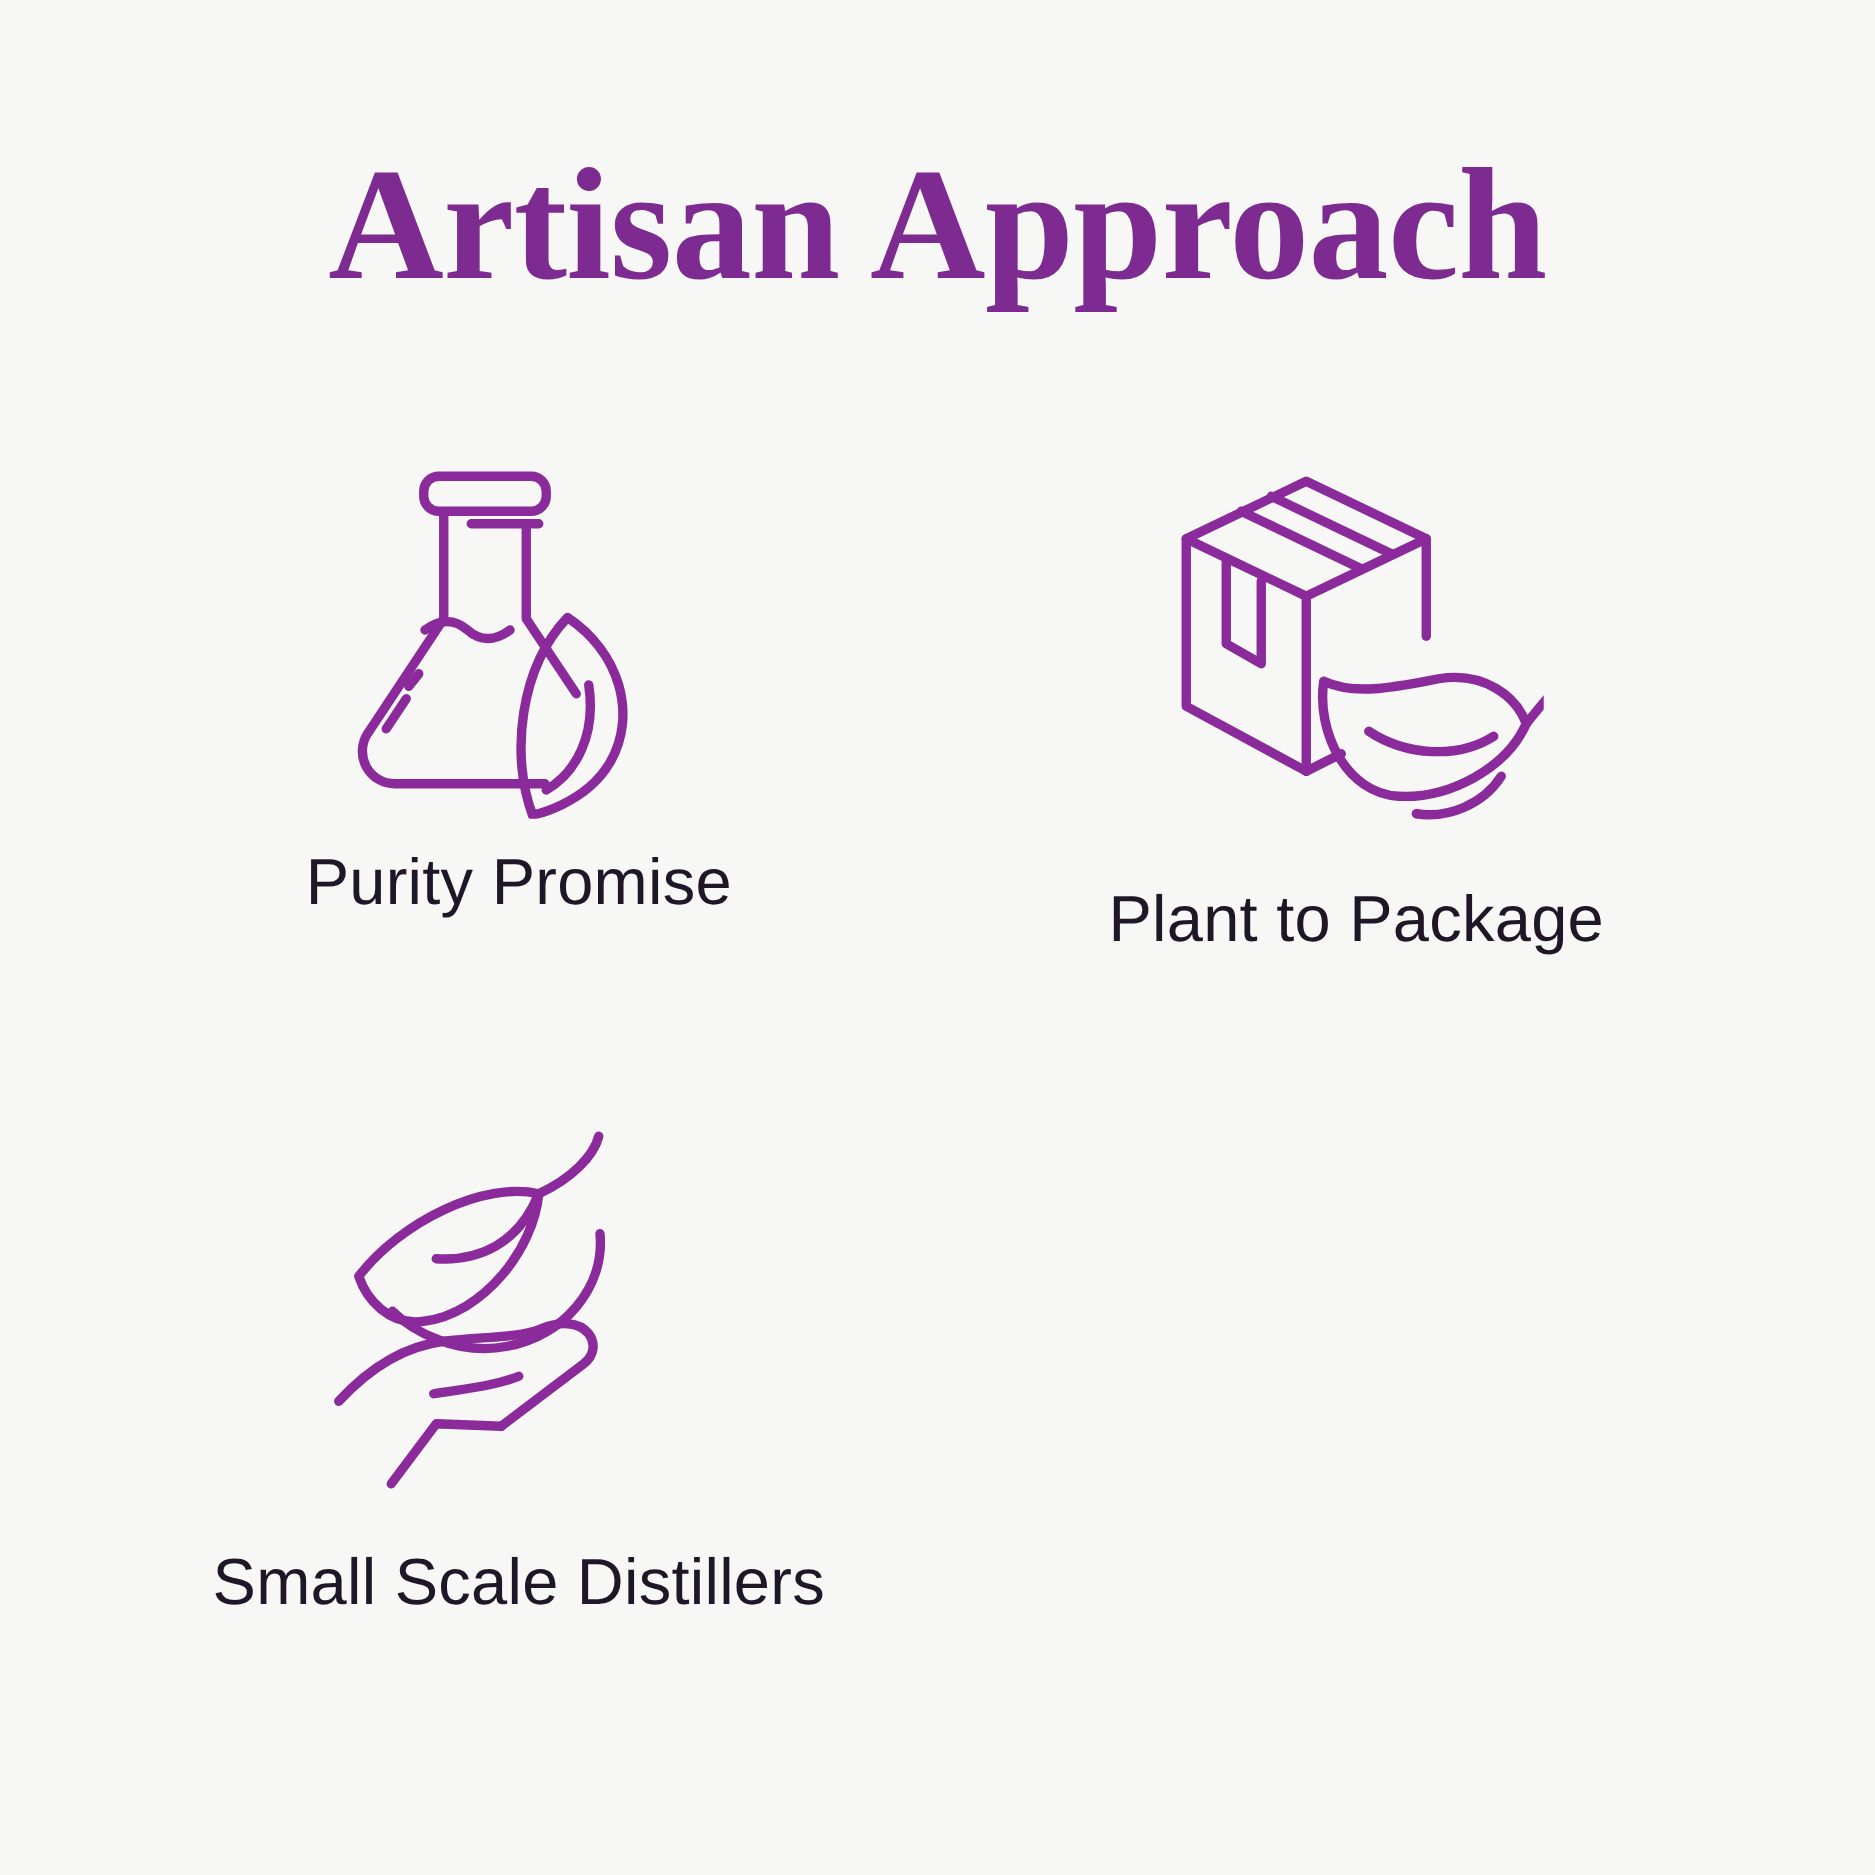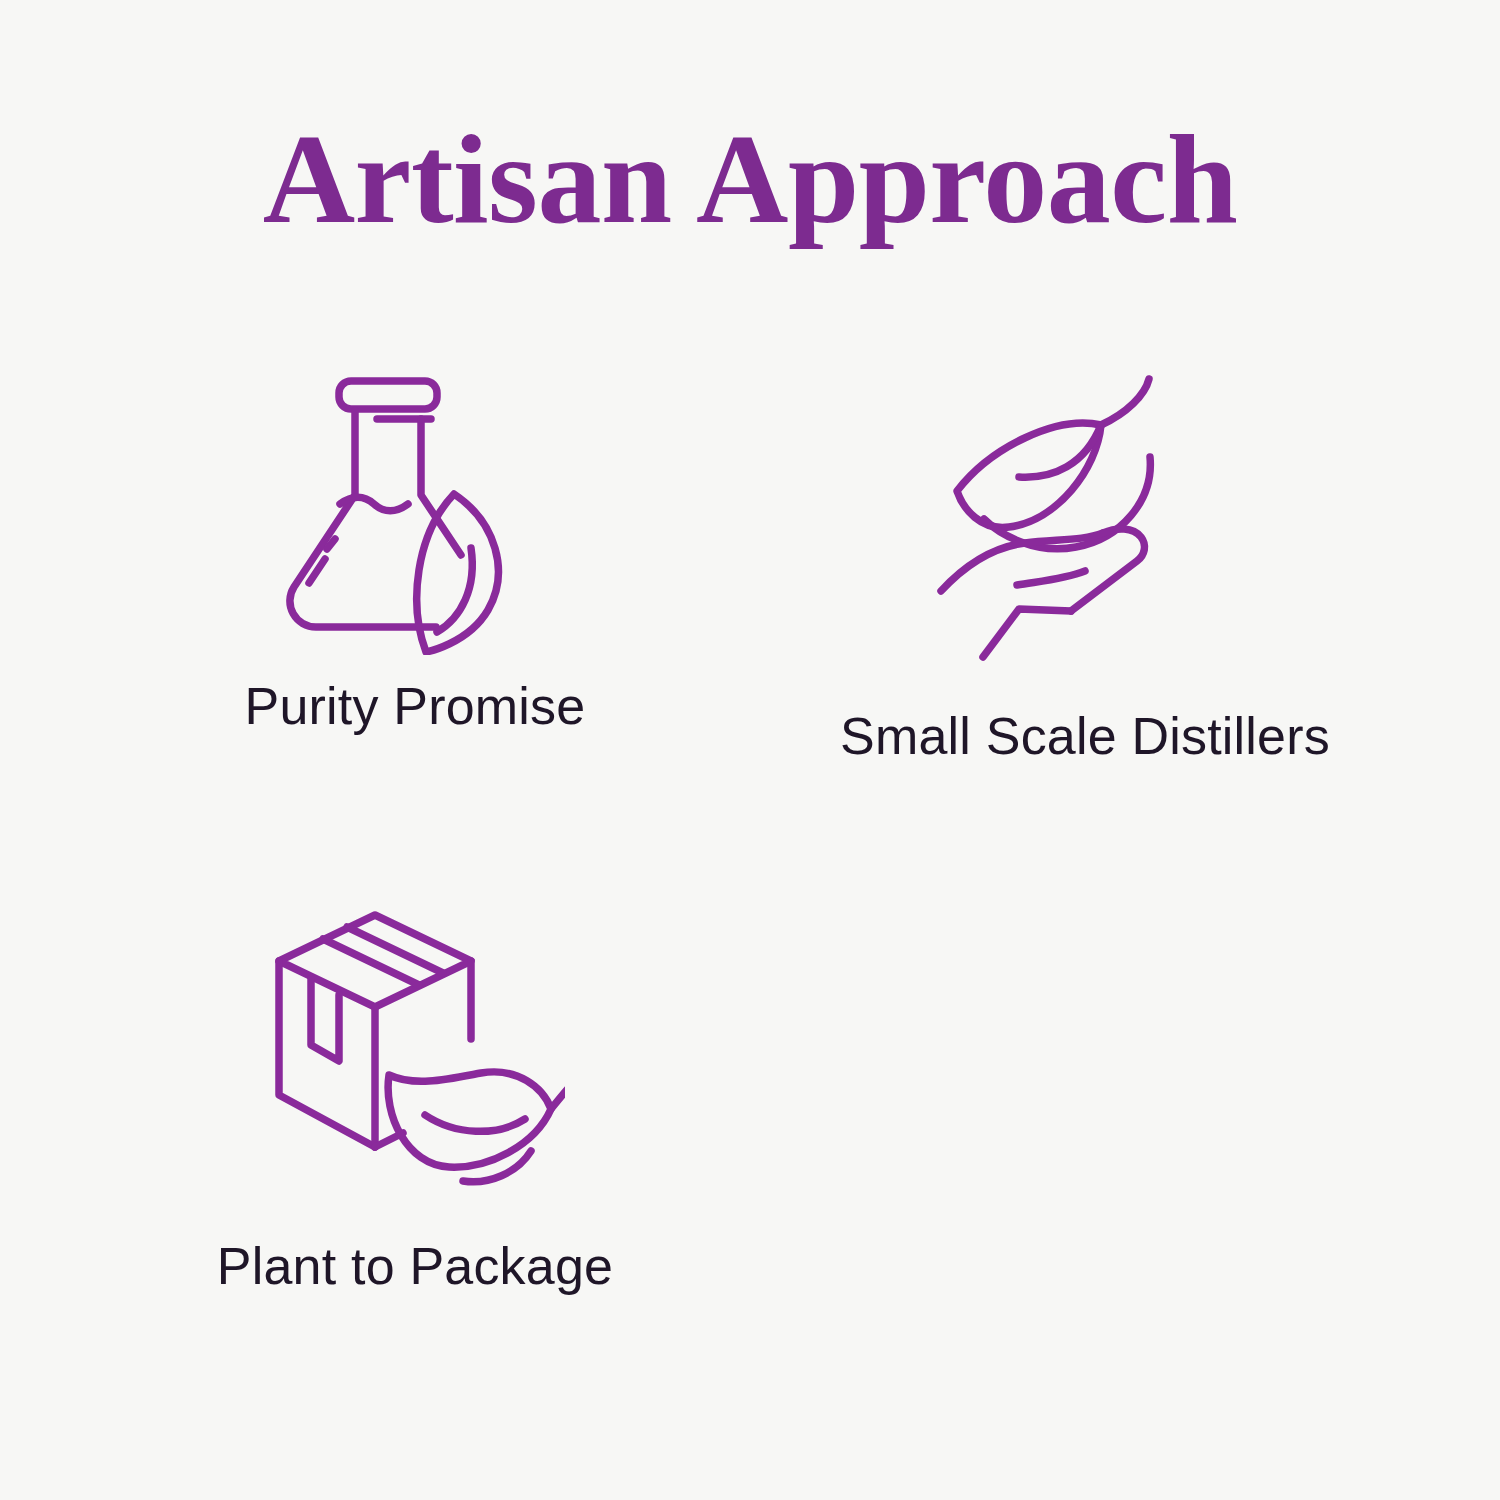--- a/index.html
+++ b/index.html
@@ -133,20 +133,58 @@
       </div>
       <div class="feature-label">Purity Promise</div>
     </div>
 
 
     <div class="feature r2">
       <div class="icon-wrap">
         <svg viewBox="0 0 300 300" xmlns="http://www.w3.org/2000/svg" aria-hidden="true">
           <g class="icon-stroke">
 
+            <path d="M14 58 L110 12 L206 58 L110 104 Z"></path>
+
+            <path d="M58 36 L154 82"></path>
+
+            <path d="M82 24 L178 70"></path>
+
+            <path d="M14 58 v134 l96 52"></path>
+
+            <path d="M206 58 v78"></path>
+
+            <path d="M110 104 v140"></path>
+
+            <path d="M110 244 l28 -14"></path>
+
+            <path d="M46 76 v66 l28 16 v-66"></path>
+
+            <path d="M124 172
+                     c26 12 60 4 92 -2
+                     c36 -6 62 14 70 36
+                     c-16 36 -62 60 -102 58
+                     c-42 -2 -66 -52 -60 -92 z"></path>
+
+            <path d="M286 206 c8 -10 16 -20 22 -26"></path>
+
+            <path d="M160 212 c30 20 72 22 100 4"></path>
+
+            <path d="M266 248 c-14 22 -42 34 -68 30"></path>
+          </g>
+        </svg>
+      </div>
+      <div class="feature-label">Plant to Package</div>
+    </div>
+
+    <div class="feature r2">
+      <div class="icon-wrap">
+        <svg viewBox="0 0 300 300" xmlns="http://www.w3.org/2000/svg" aria-hidden="true">
+          <g class="icon-stroke">
+
             <path d="M22 118
                      c34 -44 100 -76 144 -66
                      c-4 44 -44 96 -92 102
                      c-28 4 -46 -18 -52 -36 z"></path>
 
             <path d="M166 52 c26 -12 44 -30 48 -46"></path>
 
             <path d="M215 84 c4 44 -30 82 -74 90 c-40 8 -76 -12 -92 -28"></path>
 
             <path d="M84 104 c34 2 66 -12 82 -52"></path>
@@ -155,52 +193,14 @@
             <path d="M168 160 c14 -6 30 -6 38 4 c6 8 4 18 -4 24 l-66 50"></path>
             <path d="M136 238 l-52 -2 l-36 48"></path>
 
             <path d="M82 212 c24 -4 48 -6 68 -14"></path>
           </g>
         </svg>
       </div>
       <div class="feature-label">Small Scale Distillers</div>
     </div>
 
-    <div class="feature r2">
-      <div class="icon-wrap">
-        <svg viewBox="0 0 300 300" xmlns="http://www.w3.org/2000/svg" aria-hidden="true">
-          <g class="icon-stroke">
-
-            <path d="M14 58 L110 12 L206 58 L110 104 Z"></path>
-
-            <path d="M58 36 L154 82"></path>
-
-            <path d="M82 24 L178 70"></path>
-
-            <path d="M14 58 v134 l96 52"></path>
-
-            <path d="M206 58 v78"></path>
-
-            <path d="M110 104 v140"></path>
-
-            <path d="M110 244 l28 -14"></path>
-
-            <path d="M46 76 v66 l28 16 v-66"></path>
-
-            <path d="M124 172
-                     c26 12 60 4 92 -2
-                     c36 -6 62 14 70 36
-                     c-16 36 -62 60 -102 58
-                     c-42 -2 -66 -52 -60 -92 z"></path>
-
-            <path d="M286 206 c8 -10 16 -20 22 -26"></path>
-
-            <path d="M160 212 c30 20 72 22 100 4"></path>
-
-            <path d="M266 248 c-14 22 -42 34 -68 30"></path>
-          </g>
-        </svg>
-      </div>
-      <div class="feature-label">Plant to Package</div>
-    </div>
-
   </div>
 </div>
 
 </body></html>

